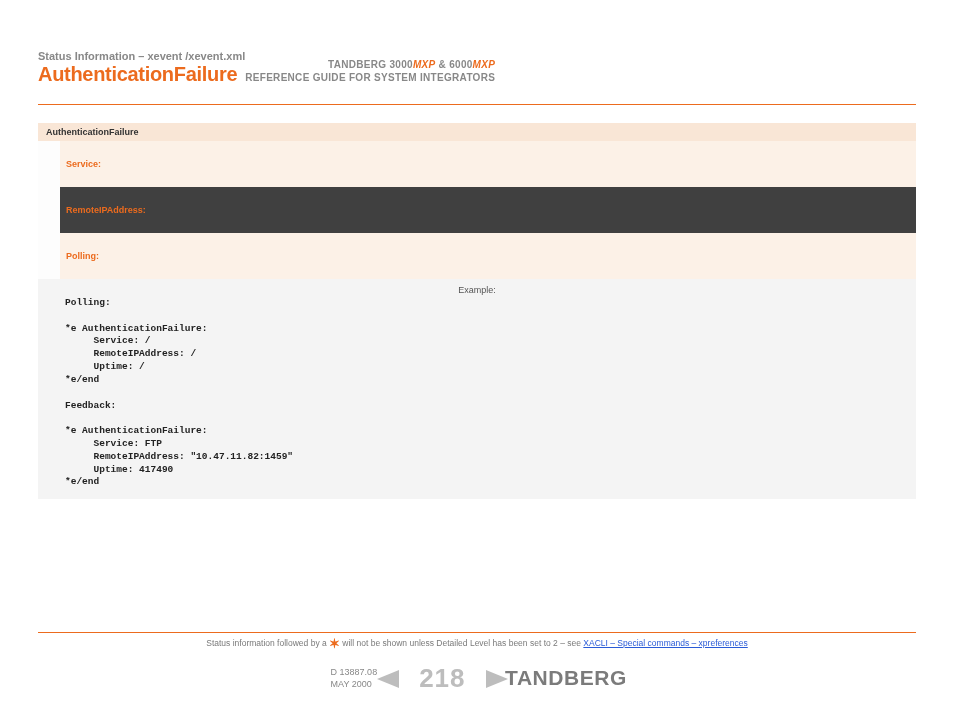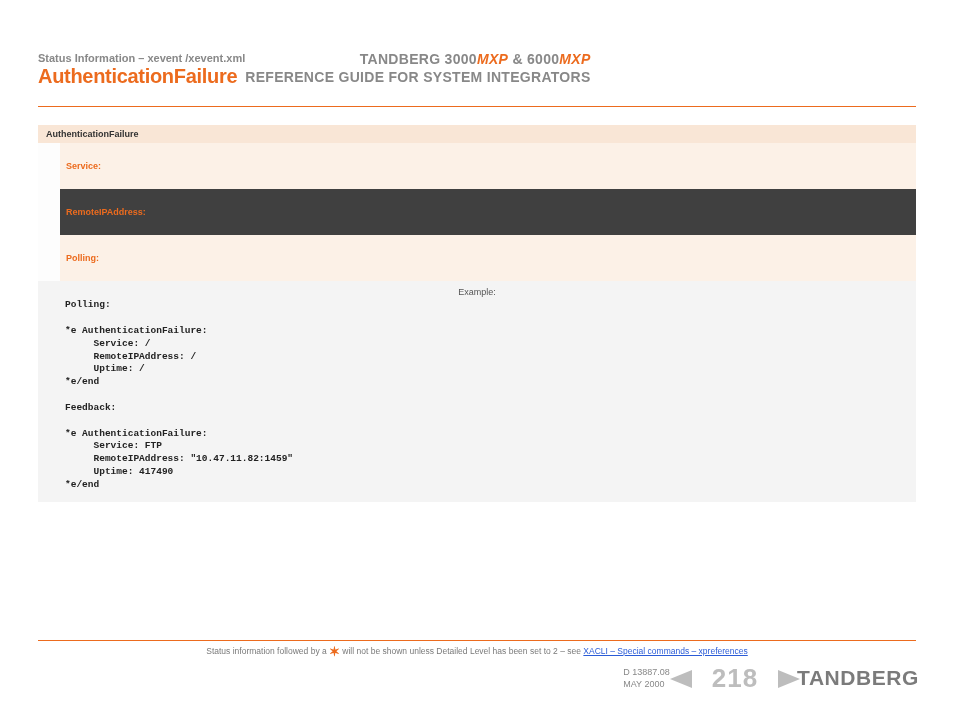--- a/index.html
+++ b/index.html
@@ -29,21 +29,21 @@
     margin-bottom: 1px;
   }
   .title {
     font-size: 20px;
     color: #ec6b1e;
     font-weight: bold;
     letter-spacing: -0.3px;
   }
   .header-right {
     text-align: right;
-    font-size: 14px;
+    font-size: 10px;
     color: #888;
     font-weight: bold;
     letter-spacing: 0.3px;
     line-height: 1.3;
     padding-bottom: 2px;
   }
   .mxp { color: #ec6b1e; font-style: italic; font-weight: bold; }
   .body-block {
     margin-top: 18px;
     background: #f4f4f4;
@@ -94,35 +94,35 @@
     left: 38px;
     right: 38px;
     bottom: 24px;
   }
   .footnote-line {
     border-top: 1.5px solid #ec6b1e;
     padding-top: 3px;
     text-align: center;
     font-size: 8.5px;
     color: #7a7a7a;
-    margin-bottom: 4px;
+    margin-bottom: 12px;
   }
   .footnote-line .star {
     color: #ec6b1e;
     font-size: 13px;
     font-weight: bold;
     vertical-align: -2px;
   }
   .footnote-line a {
     color: #2a5bd7;
     text-decoration: underline;
   }
   .footer-row {
     display: flex;
-    justify-content: flex-end;
+    justify-content: center;
     align-items: center;
   }
   .docinfo {
     font-size: 9px;
     color: #888;
     line-height: 1.3;
   }
   .pager {
     display: flex;
     align-items: center;

